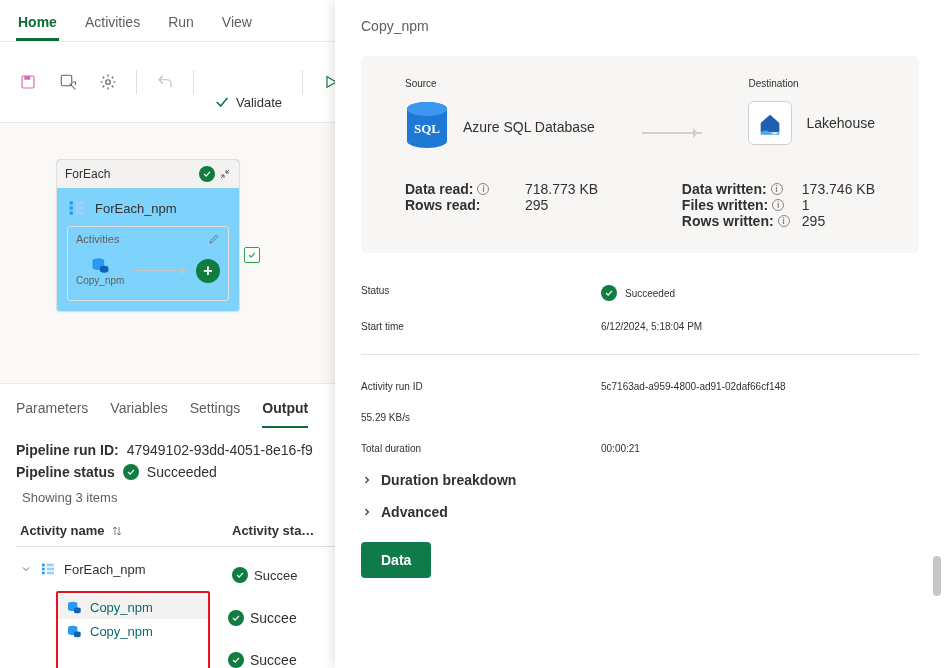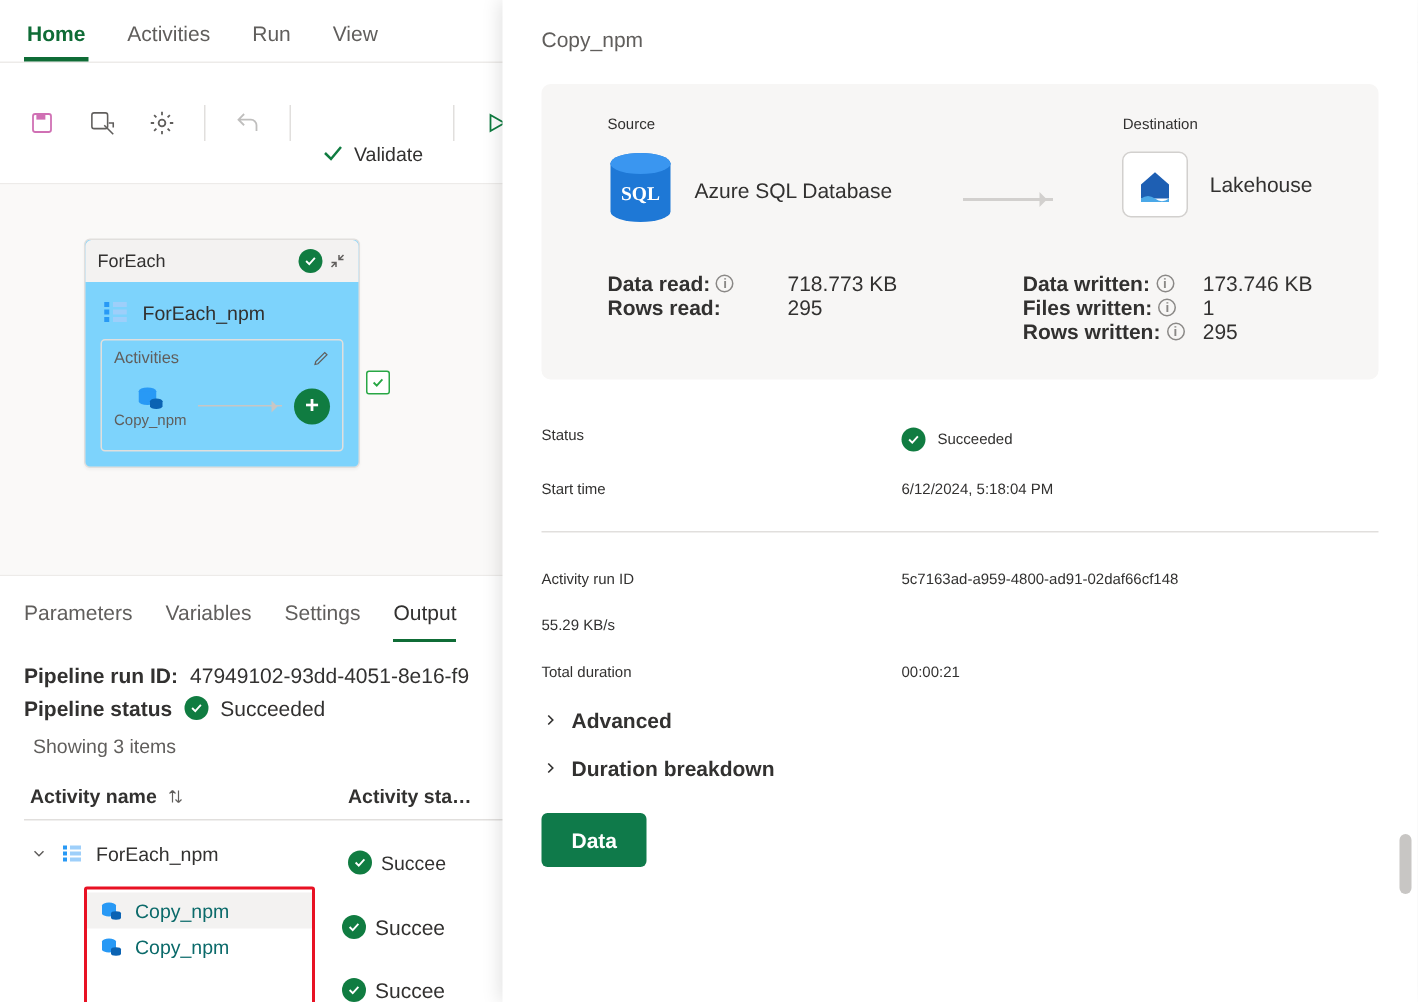--- a/index.html
+++ b/index.html
@@ -86,21 +86,21 @@
   .copy-mini { display:flex; flex-direction:column; align-items:center; font-size:10px; color:#605e5c; }
   .copy-icon-sm { width:20px; height:20px; }
   .arrow { flex:1; height:1px; background:#c8c6c4; position:relative;}
   .arrow::after{content:""; position:absolute; right:-1px; top:-3px; border:4px solid transparent; border-left-color:#c8c6c4;}
   .plus-circle { width:24px;height:24px;border-radius:50%;background:#107c41;color:#fff;display:flex;align-items:center;justify-content:center;font-size:16px;font-weight:bold;cursor:pointer;}
   .check-port {position:absolute; right:-20px; top:88px; width:16px;height:16px;border:1px solid #28a745;border-radius:2px;background:#fff;display:flex;align-items:center;justify-content:center;}
   .check-port svg{width:10px;height:10px;}
   
   .lower-tabs { display:flex; gap:22px; padding:10px 16px 0 16px; border-top:1px solid #edebe9; font-size:14px;}
   .lower-tab { padding:6px 0 10px 0; color:#605e5c; cursor:pointer;}
-  .lower-tab.active { color:#323130; border-bottom:2px solid #0f6c36; font-weight:400;}
+  .lower-tab.active { color:#323130; border-bottom:2px solid #0f6c36; font-weight:700;}
   
   .output { padding: 14px 16px 16px 16px; font-size:14px;}
   .kv { display:flex; gap:8px; align-items:center; margin-bottom:6px;}
   .kv b {font-weight:600;}
   .success-pill { width:16px;height:16px;border-radius:50%;background:#107c41;display:inline-flex;align-items:center;justify-content:center;}
   .success-pill svg{width:10px;height:10px;}
   .items-count { color:#605e5c; font-size:13px; margin:10px 0 10px 6px;}
   .grid-head { display:flex; gap:12px; padding:8px 4px; border-bottom:1px solid #e1dfdd; font-size:13px; font-weight:600;}
   .col-name { width:200px; display:flex; gap:6px; align-items:center;}
   .grid-row { display:flex; gap:12px; padding:8px 4px; font-size:13px; align-items:center;}
@@ -467,27 +467,27 @@
     </div>
   <div class="meta-row">
       <div class="meta-k">Total duration</div>
       <div class="meta-v">00:00:21</div>
     </div>
 
   <div class="expander">
     <svg width="12" height="12" viewBox="0 0 24 24">
         <path d="M9 6l6 6-6 6" stroke="#323130" fill="none" stroke-width="2.2"></path>
       </svg>
-    <span>Advanced</span>
+    <span>Duration breakdown</span>
   </div>
   <div class="expander">
     <svg width="12" height="12" viewBox="0 0 24 24">
         <path d="M9 6l6 6-6 6" stroke="#323130" fill="none" stroke-width="2.2"></path>
       </svg>
-    <span>Duration breakdown</span>
+    <span>Advanced</span>
   </div>
 
   <button class="close-btn">Data</button>
 
   <div class="dp-scrollbar">
       <div class="dp-thumb"></div>
     </div>
 </div>
 
 </body></html>

